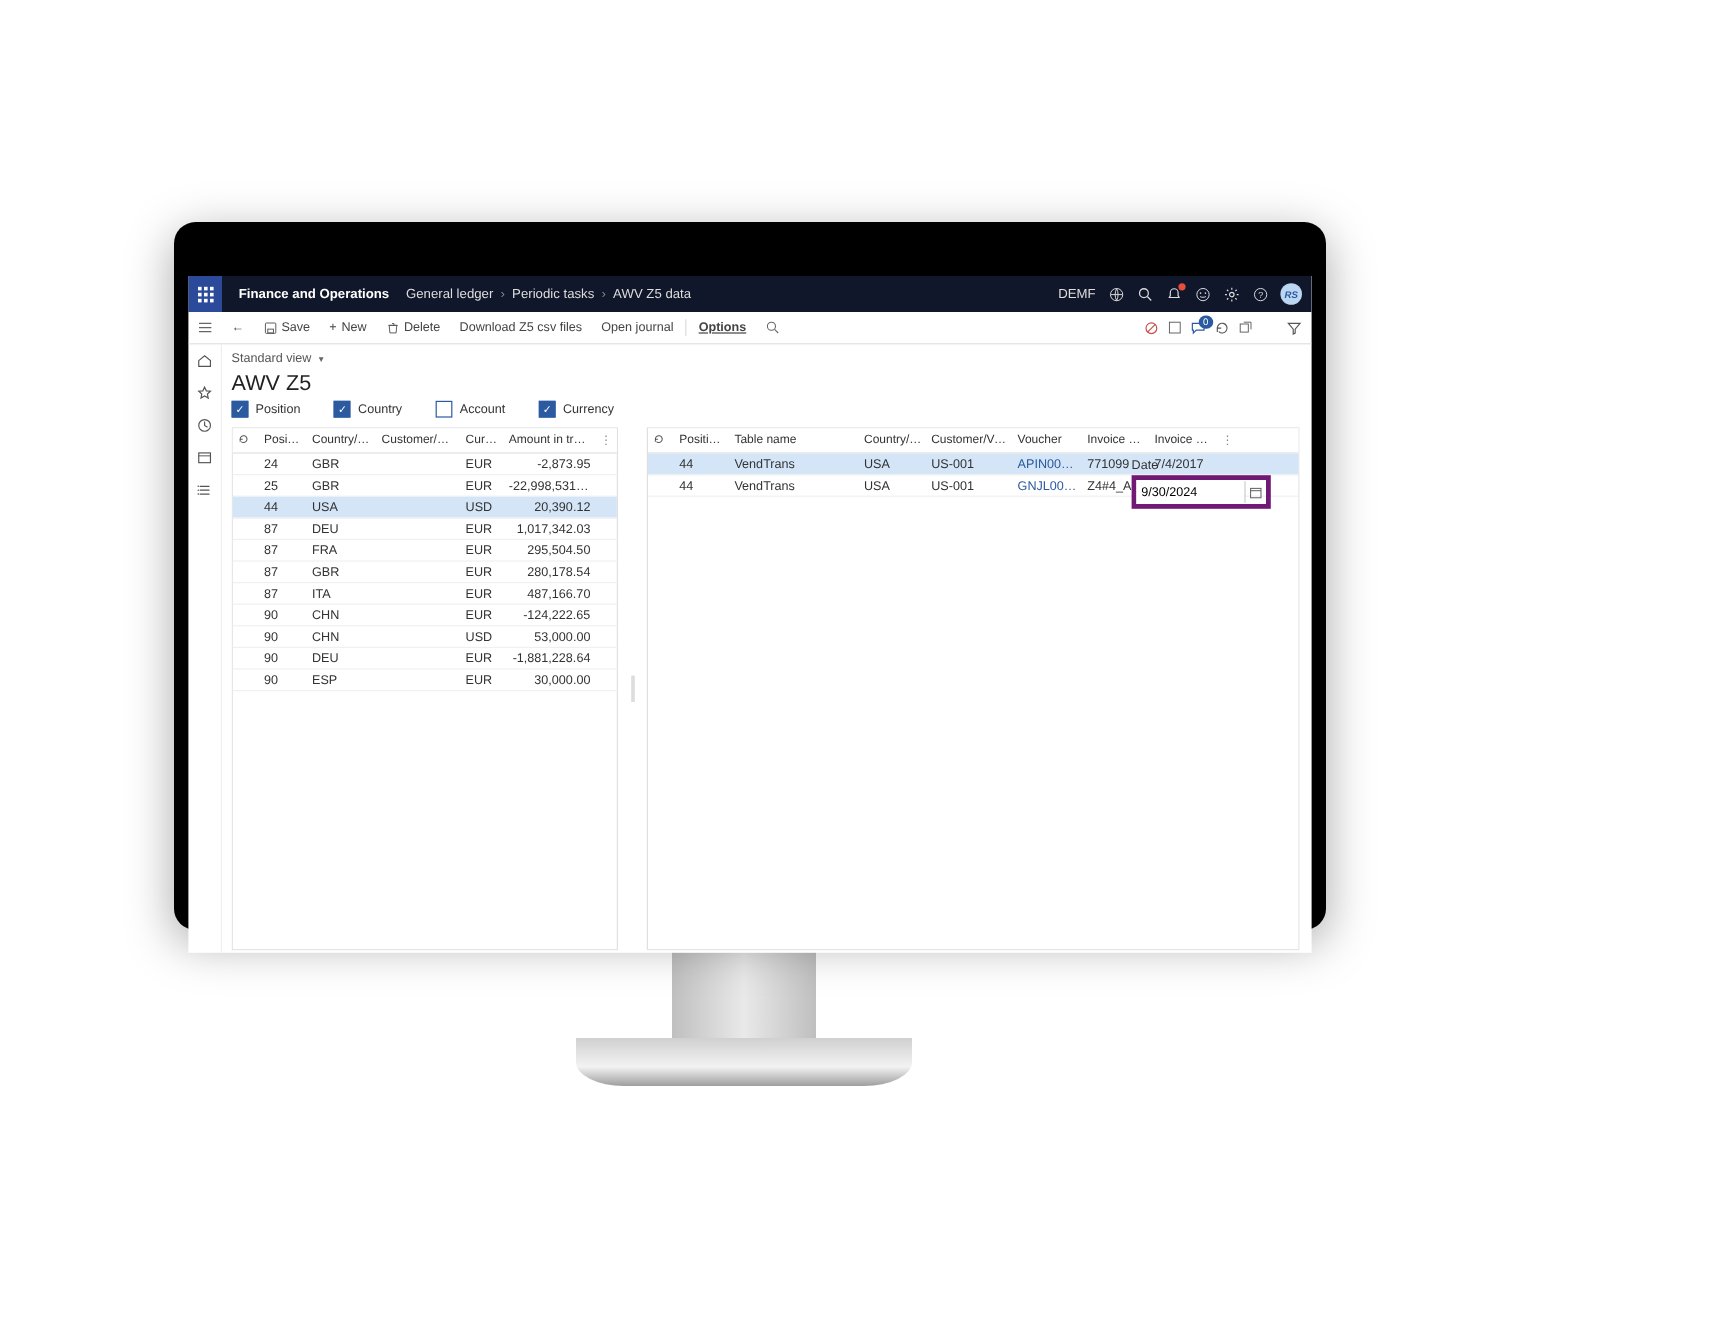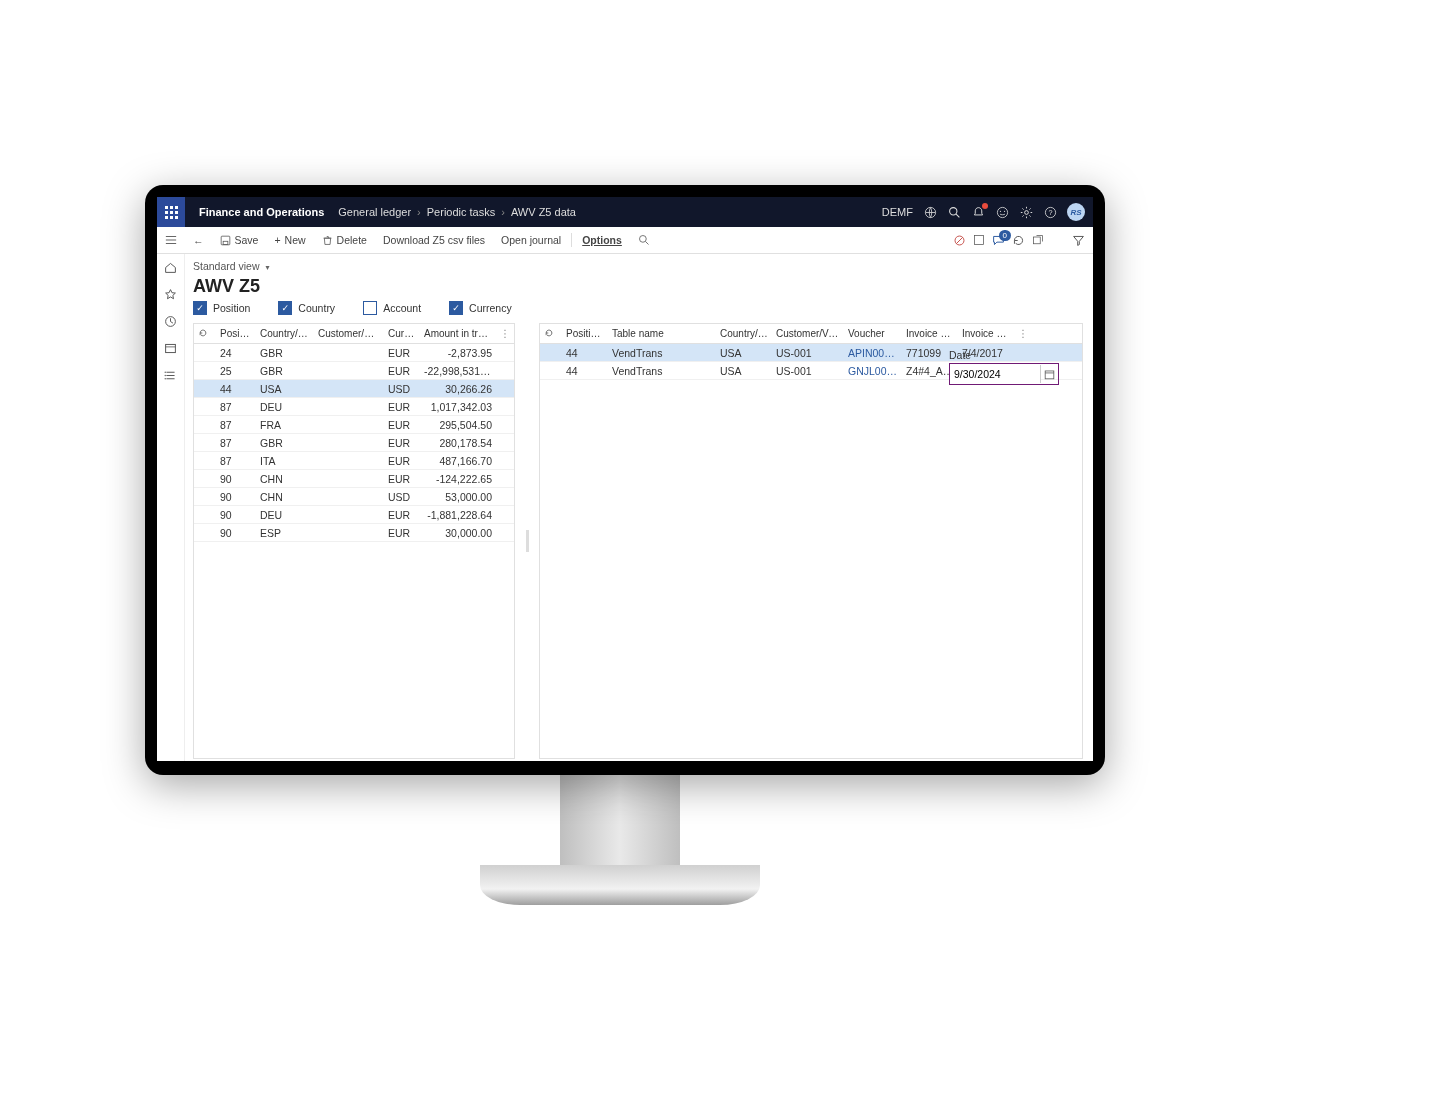--- a/index.html
+++ b/index.html
@@ -4,21 +4,21 @@
 <style>
 * { box-sizing: border-box; margin: 0; padding: 0; }
 body { font-family: "Segoe UI", Arial, sans-serif; font-size: 11px; background:#fff; width:1440px; height:1111px; position:relative; color:#333; }
 
 
 .monitor-frame {
   position:absolute; left:145px; top:185px; width:960px; height:590px;
   background:#000; border-radius:18px; box-shadow:0 10px 40px rgba(0,0,0,.35);
   padding:12px 12px 14px 12px;
 }
-.screen { width:100%; height:100%; background:#fff; overflow:hidden; position:relative; }
+.screen { width:100%; height:100%; background:#fff; overflow:hidden; position:relative;margin-top:33px; }
 .stand-neck { position:absolute; left:560px; top:773px; width:120px; height:100px; background:linear-gradient(90deg,#bfbfbf,#e9e9e9 50%,#bfbfbf); }
 .stand-base { position:absolute; left:480px; top:865px; width:280px; height:40px; background:linear-gradient(180deg,#d0d0d0,#f2f2f2 60%,#9e9e9e); border-radius:0 0 40px 40px / 0 0 20px 20px; }
 
 
 .top-header { height:30px; background:#11172b; color:#fff; display:flex; align-items:center; font-size:11px; }
 .waffle { width:28px; height:30px; background:#2c4a9a; display:flex; align-items:center; justify-content:center; color:#fff; }
 .dots3x3 { display:grid; grid-template-columns:repeat(3,3px); grid-template-rows:repeat(3,3px); gap:2px; }
 .dots3x3 span { background:#fff; width:3px; height:3px; }
 .app-name { padding:0 14px; font-weight:600; white-space:nowrap; }
 .bc { display:flex; align-items:center; gap:6px; color:#ddd; }
@@ -38,30 +38,30 @@
 .pipe { width:1px; height:14px; background:#ddd; margin:0 2px; }
 .toolbar-right { margin-left:auto; display:flex; align-items:center; gap:6px; padding-right:8px; color:#555; }
 .badge-blue { background:#2c5aa0; color:#fff; border-radius:8px; font-size:8px; padding:1px 4px; }
 
 
 .content { display:flex; height:calc(100% - 57px); }
 .side-rail { width:28px; border-right:1px solid #eee; display:flex; flex-direction:column; }
 .main { flex:1; display:flex; flex-direction:column; padding:4px 10px 2px 8px; overflow:hidden; }
 
 .view-row { display:flex; align-items:center; gap:4px; color:#555; font-size:10.5px; padding:2px 0; }
-.page-title { font-size:18px; font-weight:700; color:#222; margin-top:2px; }
+.page-title { font-size:18px; font-weight:400; color:#222; margin-top:2px; }
 .groupby-label { font-size:8.5px; font-weight:700; color:#555; letter-spacing:.3px; margin-top:8px; }
 .groupby-row { display:flex; gap:28px; align-items:center; margin-top:4px; }
 .cb { width:14px; height:14px; border:1px solid #2c5aa0; display:inline-flex; align-items:center; justify-content:center; background:#2c5aa0; color:#fff; font-size:9px; }
 .cb.unchecked { background:#fff; }
 .cb-wrap { display:flex; align-items:center; gap:6px; font-size:10.5px; }
 
 .date-block { position:absolute; right:34px; top:95px; font-size:10.5px; }
 .date-block input { width:90px; height:20px; border:1px solid #ccc; padding:0 4px; font-size:10.5px; }
-.date-holder { display:flex; align-items:center; border:1px solid #701a75; }
+.date-holder { display:flex; align-items:center; border:4px solid #701a75; }
 .date-holder .cal { width:18px; height:18px; display:flex; align-items:center; justify-content:center; border-left:1px solid #ccc; color:#555; }
 
 
 .grids { display:flex; gap:10px; margin-top:8px; flex:1; overflow:hidden; }
 .grid { border:1px solid #e0e0e0; display:flex; flex-direction:column; background:#fff; }
 .grid.left { width:322px; }
 .grid.right { flex:1; }
 .grid-head { display:flex; border-bottom:1px solid #e0e0e0; background:#fff; font-size:10px; color:#333; }
 .grid-head .cell { padding:4px 4px; overflow:hidden; text-overflow:ellipsis; white-space:nowrap; }
 .grid-head .cell.first { width:22px; text-align:center; color:#555; }
@@ -359,21 +359,21 @@
                   <div class="cell more-col"></div>
                 </div>
                 <div class="row selected">
                   <div class="cell l-c1">
                     <div class="selmark"></div>
                   </div>
                   <div class="cell l-c2">44</div>
                   <div class="cell l-c3">USA</div>
                   <div class="cell l-c4"></div>
                   <div class="cell l-c5">USD</div>
-                  <div class="cell l-c6 num">30,266.26</div>
+                  <div class="cell l-c6 num">20,390.12</div>
                   <div class="cell more-col"></div>
                 </div>
                 <div class="row">
                   <div class="cell l-c1">
                     <div class="selmark"></div>
                   </div>
                   <div class="cell l-c2">87</div>
                   <div class="cell l-c3">DEU</div>
                   <div class="cell l-c4"></div>
                   <div class="cell l-c5">EUR</div>

